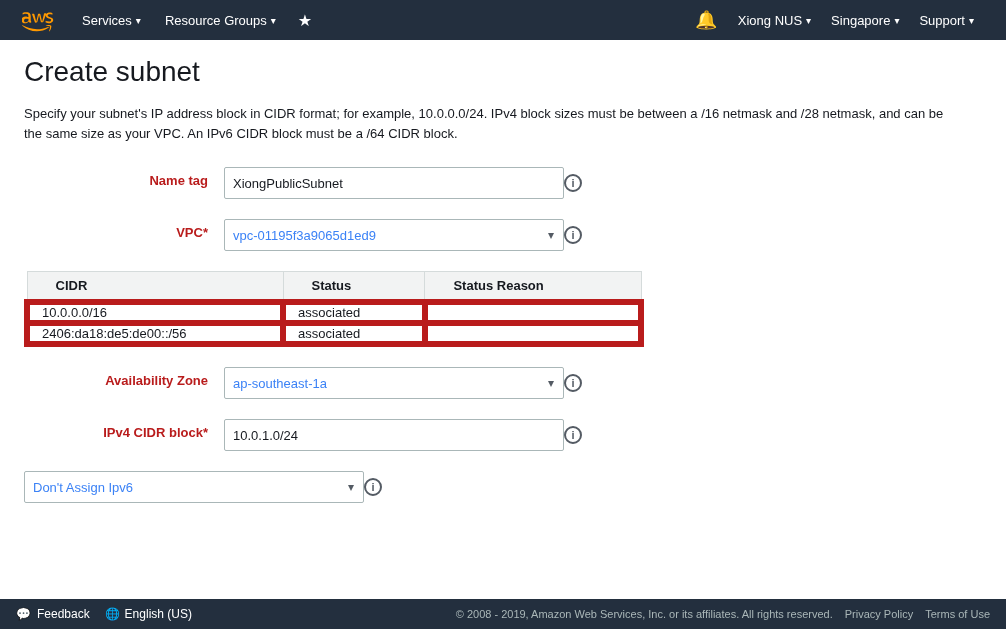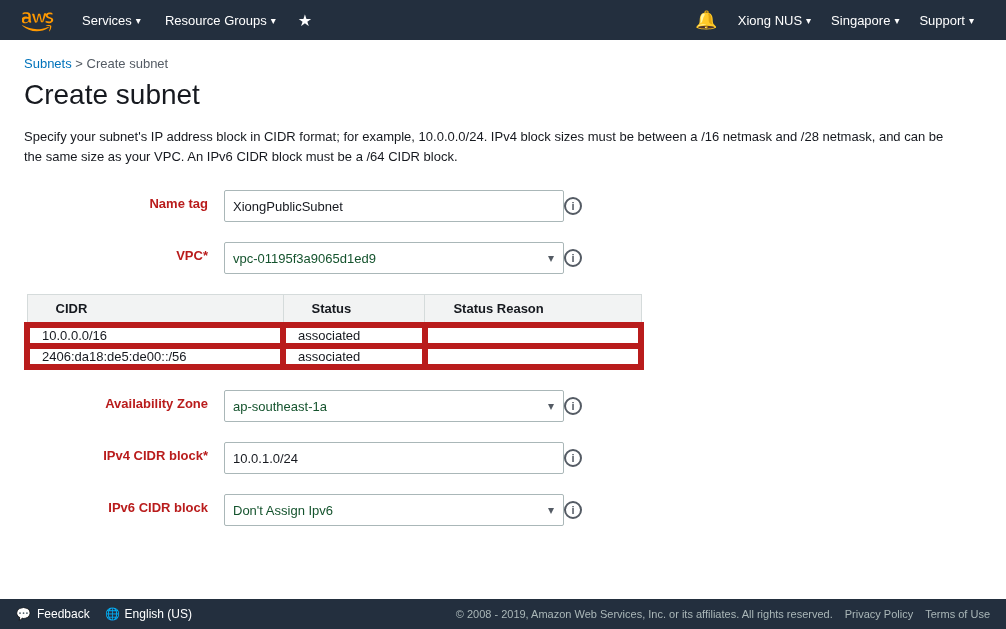--- a/index.html
+++ b/index.html
@@ -71,21 +71,21 @@
       color: #16191f;
       background: #fff;
     }
     .form-select {
       width: 340px;
       height: 32px;
       border: 1px solid #aab7b8;
       border-radius: 2px;
       padding: 4px 8px;
       font-size: 13px;
-      color: #14532d;
+      color: #3b82f6;
       background: #fff;
       appearance: none;
       -webkit-appearance: none;
       cursor: pointer;
       background-image: none;
     }
     .select-wrap {
       position: relative;
       width: 340px;
     }
@@ -209,25 +209,20 @@
     <div class="nav-item">
       <span>Support</span>
       <span class="caret">▾</span>
     </div>
   </div>
 </nav>
 
 <div class="page-scroll">
   <div class="content">
 
-    <div class="breadcrumb">
-      <a>Subnets</a>
-      <span> &gt; </span>
-      <span>Create subnet</span>
-    </div>
 
     <h1 class="page-title">Create subnet</h1>
 
     <p class="description">Specify your subnet's IP address block in CIDR format; for example, 10.0.0.0/24. IPv4 block sizes must be between a /16 netmask and /28 netmask, and can be the same size as your VPC. An IPv6 CIDR block must be a /64 CIDR block.</p>
 
     <div class="form-row">
       <div class="form-label">Name tag</div>
       <div class="form-control-wrap">
         <input type="text" class="form-input" value="XiongPublicSubnet" style="">
         <div class="info-icon">i</div>
@@ -288,21 +283,20 @@
 
     <div class="form-row">
       <div class="form-label">IPv4 CIDR block*</div>
       <div class="form-control-wrap">
         <input type="text" class="form-input" value="10.0.1.0/24" style="">
         <div class="info-icon">i</div>
       </div>
     </div>
 
     <div class="form-row">
-      <div class="form-label">IPv6 CIDR block</div>
       <div class="form-control-wrap">
         <div class="select-wrap">
           <select class="form-select">
             <option>Don't Assign Ipv6</option>
           </select>
           <span class="select-caret">▾</span>
         </div>
         <div class="info-icon">i</div>
       </div>
     </div>

